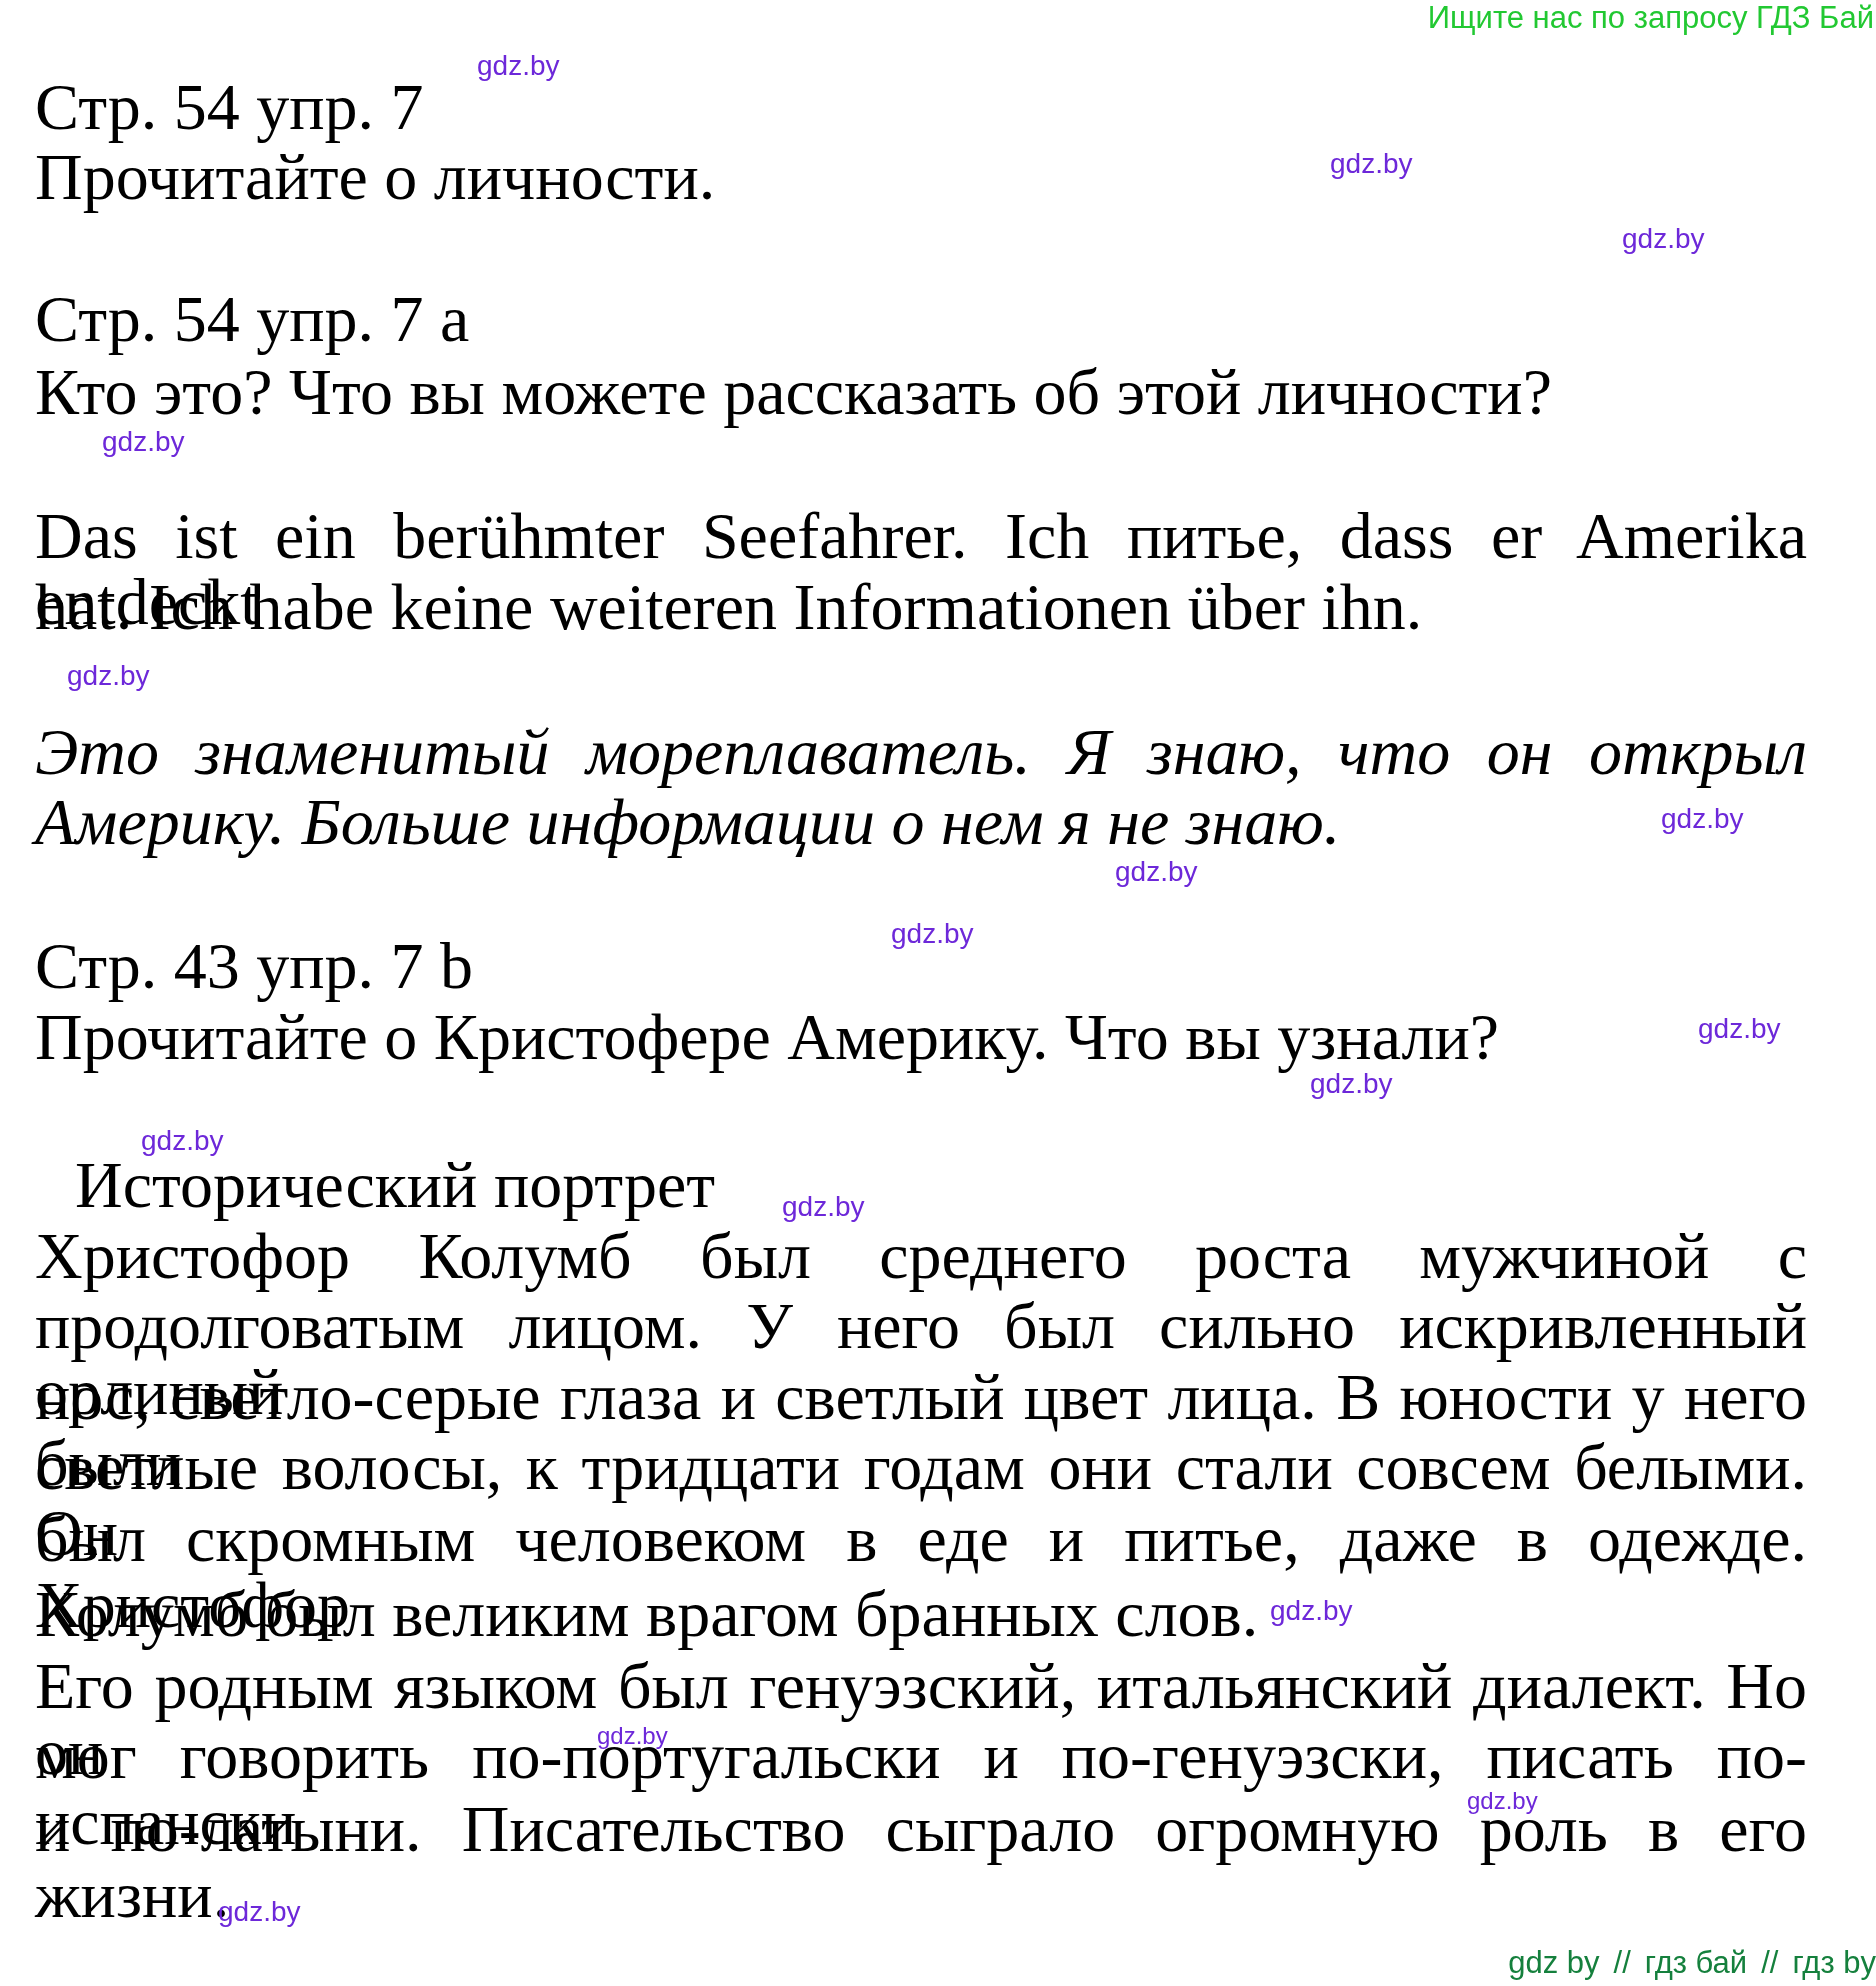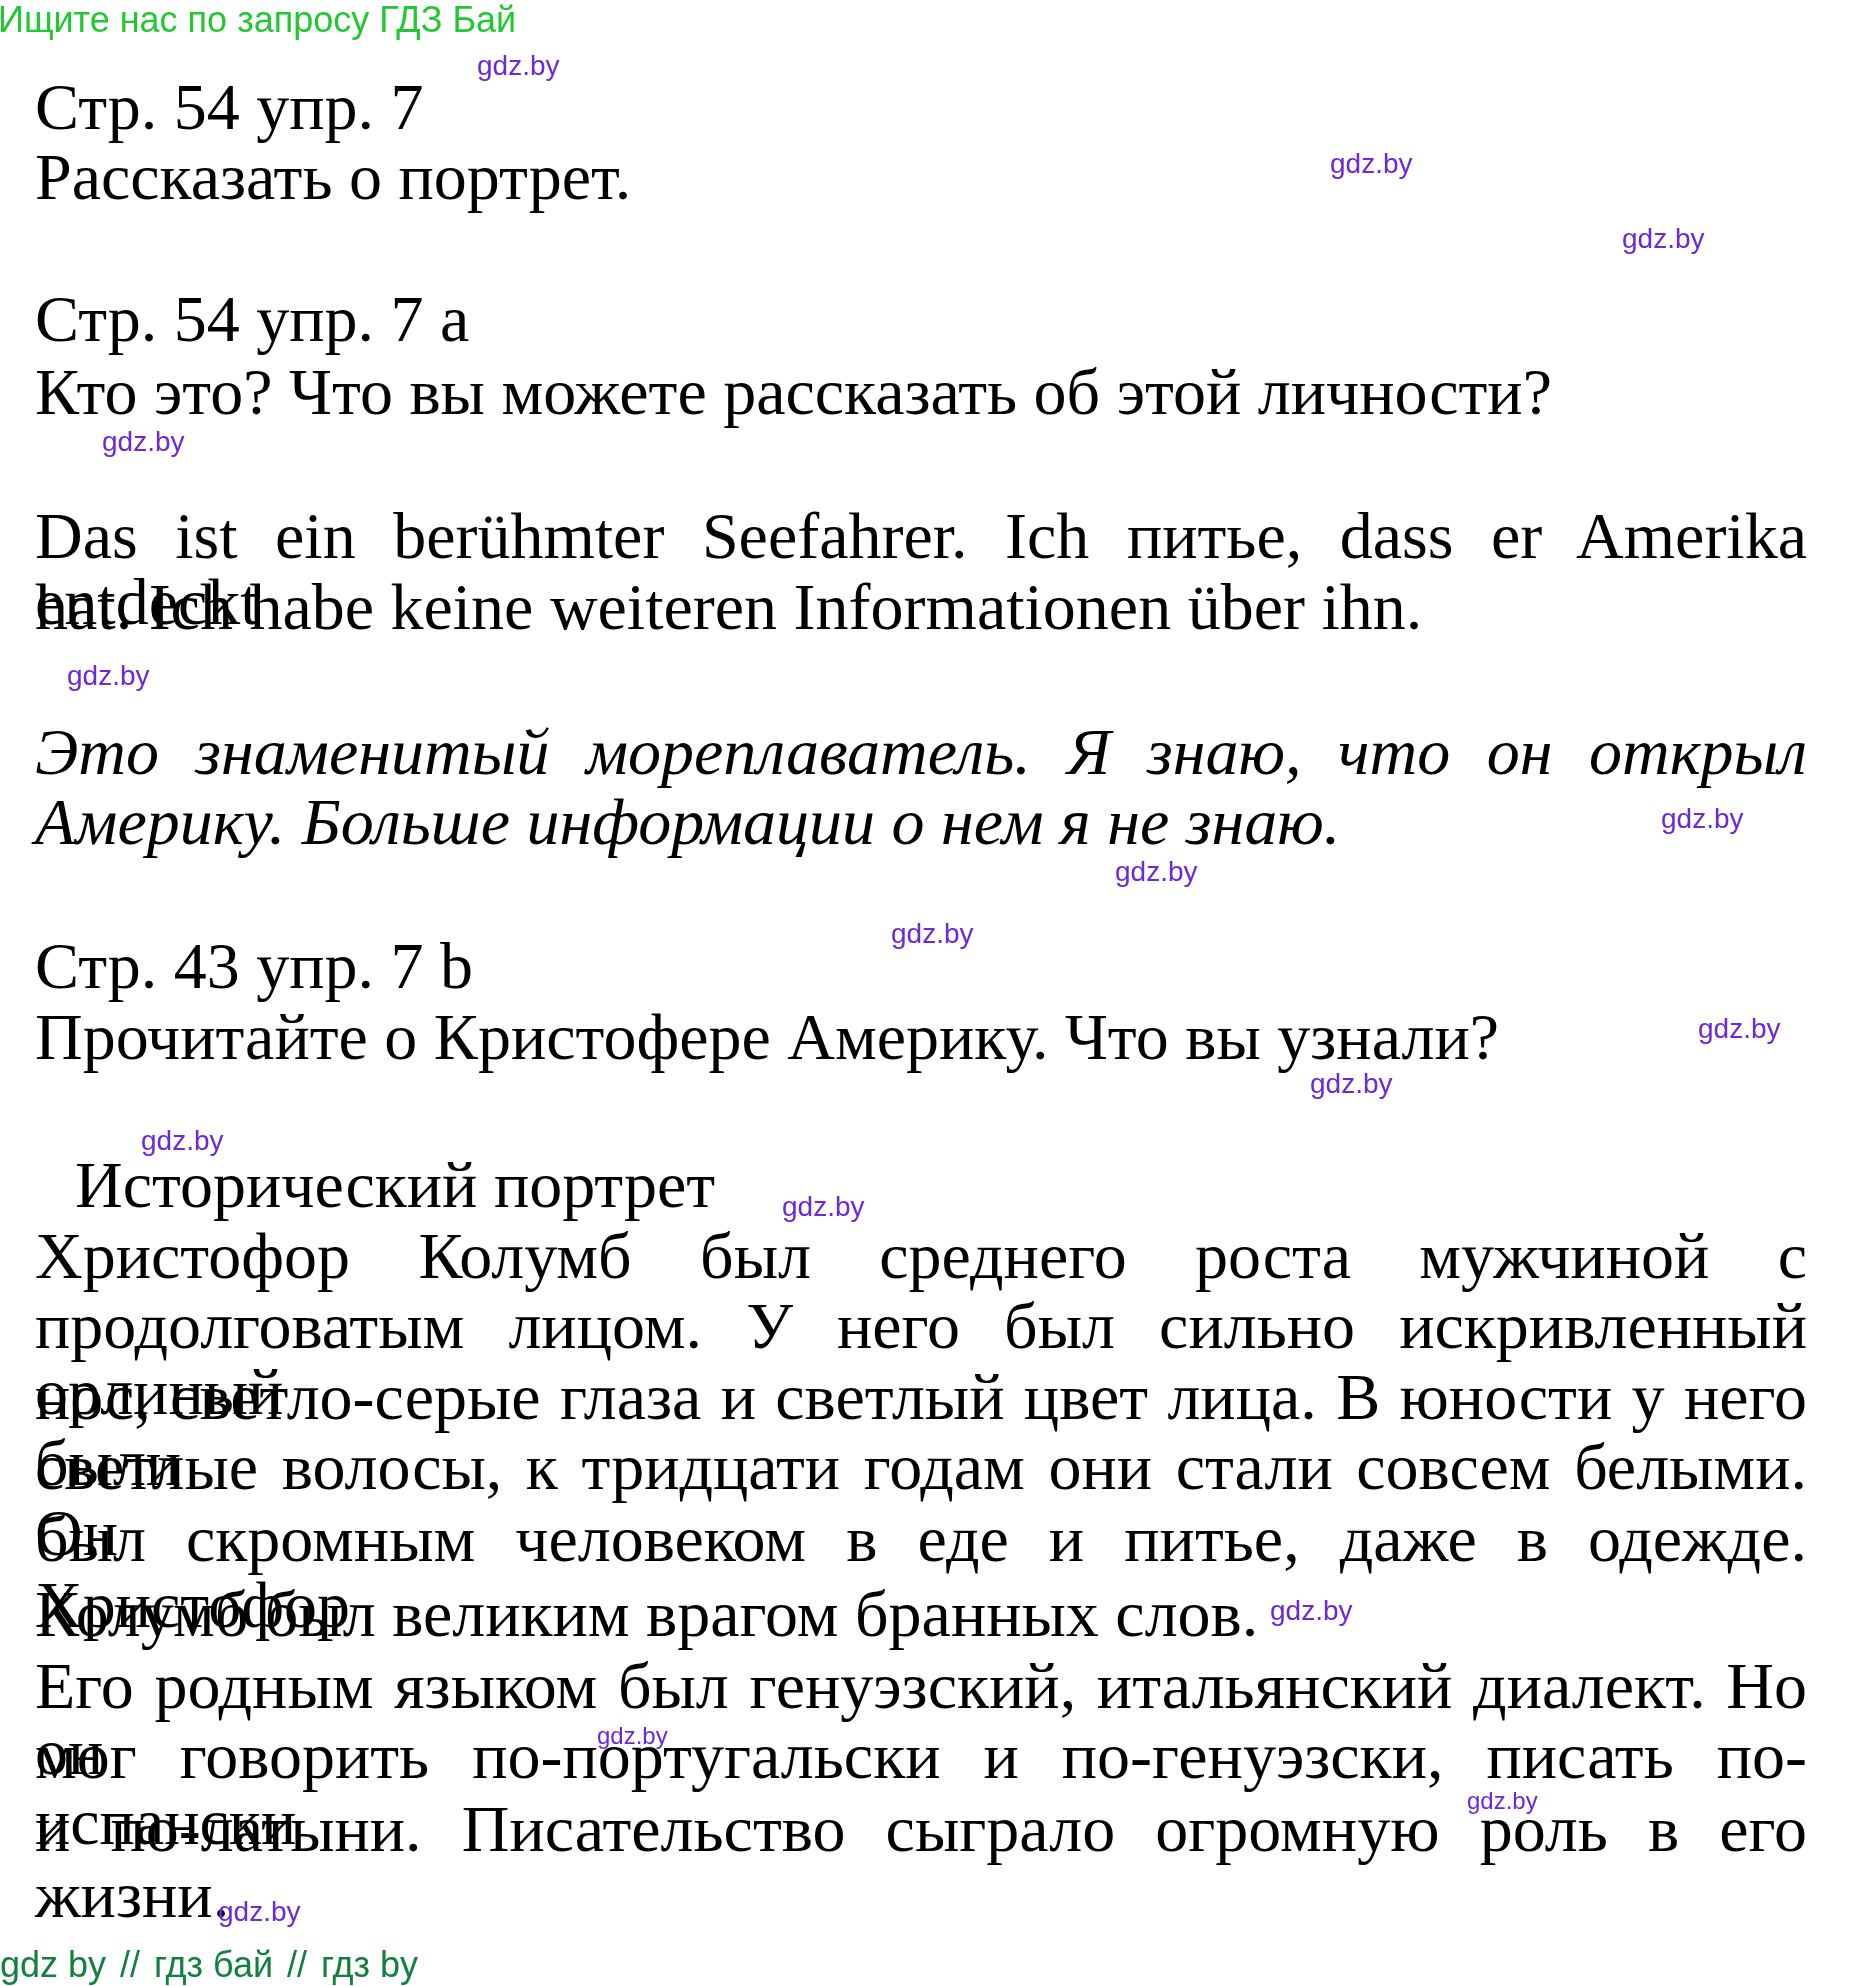--- a/index.html
+++ b/index.html
@@ -18,38 +18,38 @@
     height: 66px; overflow: visible;
   }
   .italic { font-style: italic; }
   .bold { font-weight: normal; margin-left: 40px; }
   .wm {
     position: absolute; font-family: "Liberation Sans", "DejaVu Sans", sans-serif;
     font-size: 28px; line-height: 1; color: #6d28d9; white-space: nowrap;
   }
   .wm.small { font-size: 24px; }
   .banner {
-    position: absolute; left: 0; width: 1876px; text-align: left;
+    position: absolute; left: 0; width: 1876px; text-align: right;
     font-family: "Liberation Sans", "DejaVu Sans", sans-serif;
-    font-size: 36px; line-height: 1; white-space: nowrap;
+    font-size: 31px; line-height: 1; white-space: nowrap;
   }
   .banner-top { top: 2px; }
   .banner-bottom { top: 1947px; }
   .banner-top span { position: relative; left: -2px; }
   .footer-sep { padding: 0 14px; }
 </style>
 </head>
 <body>
 
 <div class="banner banner-top">
   <span style="color:#22c832">Ищите нас по запросу ГДЗ Бай</span>
 </div>
 
 <div class="line" style="top:74px">Стр. 54 упр. 7</div>
-<div class="line" style="top:144px">Рассказать о портрет.</div>
+<div class="line" style="top:144px">Прочитайте о личности.</div>
 
 <div class="line" style="top:286px">Стр. 54 упр. 7 а</div>
 <div class="line" style="top:359px">Кто это? Что вы можете рассказать об этой личности?</div>
 
 <div class="line just" style="top:503px">Das ist ein berühmter Seefahrer. Ich питье, dass er Amerika entdeckt</div>
 <div class="line" style="top:574px">hat. Ich habe keine weiteren Informationen über ihn.</div>
 
 <div class="line just italic" style="top:719px">Это знаменитый мореплаватель. Я знаю, что он открыл</div>
 <div class="line italic" style="top:789px">Америку. Больше информации о нем я не знаю.</div>
 

